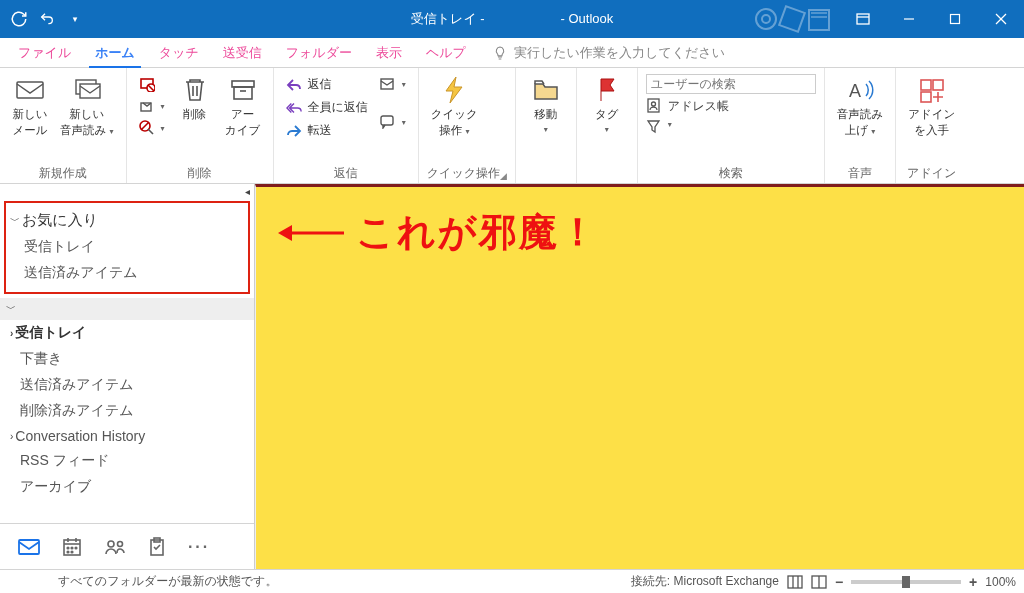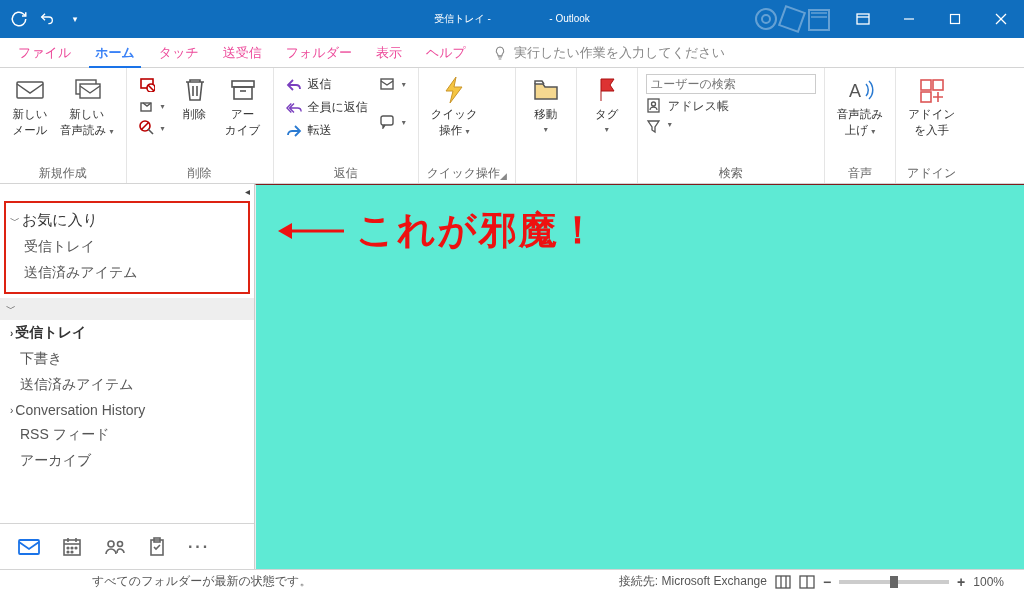--- a/index.html
+++ b/index.html
@@ -1,20 +1,20 @@
 <!DOCTYPE html>
 <html><head>
 <meta charset="utf-8">
 <style>
 * { box-sizing: border-box; margin: 0; padding: 0; font-family: "Yu Gothic UI", "Meiryo", sans-serif; }
 html, body { width: 1024px; height: 593px; overflow: hidden; background: #fff; }
 .titlebar { height: 38px; background: #106ebe; display: flex; align-items: center; color: #fff; font-size: 12px; position: relative; }
 .tb-left { display: flex; align-items: center; gap: 10px; padding-left: 10px; }
 .tb-icon { width: 18px; height: 18px; display: flex; align-items: center; justify-content: center; }
-.tb-title { position: absolute; left: 50%; transform: translateX(-50%); font-size: 10px; }
+.tb-title { position: absolute; left: 50%; transform: translateX(-50%); font-size: 13px; }
 .tb-right { margin-left: auto; display: flex; align-items: center; }
 .tb-deco { display: flex; gap: 2px; margin-right: 6px; }
 .tb-deco svg { opacity: .35; }
 .tb-winbtn { width: 46px; height: 38px; display: flex; align-items: center; justify-content: center; }
 
 .menubar { height: 30px; display: flex; align-items: stretch; border-bottom: 1px solid #d4d4d4; font-size: 13px; padding-left: 6px; }
 .menu-tab { padding: 0 12px; display: flex; align-items: center; color: #ec4899; }
 .menu-tab.active { color: #3b82f6; font-weight: 600; position: relative; }
 .menu-tab.active::after { content:""; position:absolute; left:6px; right:6px; bottom:-1px; height:2px; background:#1a73e8; }
 .menu-tell { display:flex; align-items:center; gap:6px; color:#888; padding-left:14px; font-size:13px; }
@@ -46,27 +46,27 @@
 .fav-item { font-size:14px; color:#555; padding:4px 0 4px 16px; }
 .acct-row { padding:4px 6px; color:#333; font-size:14px; display:flex; align-items:center; gap:2px; }
 .acct-row .caret { font-size:10px; color:#444; width:10px; display:inline-block; }
 .mailbox-row { font-size:14px; color:#555; padding:4px 0 4px 20px; display:flex; align-items:center; }
 .mailbox-row.bold { font-weight:700; color:#333; padding-left:10px; }
 .mailbox-row .caret { font-size:10px; margin-right:2px; color:#444; }
 .nav-bottom { height:46px; border-top:1px solid #d4d4d4; display:flex; align-items:center; gap:22px; padding-left:18px; }
 .nav-bottom .nb { color:#666; }
 .nav-bottom .nb.active { color:#1a73e8; }
 
-.content-pane { flex:1; position:relative; background:#5eead4; border-left:1px solid #eee; border-top:1px solid #7f1d1d;}
+.content-pane { flex:1; position:relative; background:#fde047; border-left:1px solid #eee; border-top:3px solid #7f1d1d;}
 .annotation { position:absolute; top:20px; left:20px; display:flex; align-items:center; color:#e11; font-weight:800; font-size:38px; letter-spacing:2px; }
 .annotation .arrow { margin-right:10px; display:flex; align-items:center; }
 
 .statusbar { height:24px; border-top:1px solid #d4d4d4; display:flex; align-items:center; font-size:12px; color:#555; }
-.status-left { padding-left:92px; }
-.status-right { margin-left:auto; display:flex; align-items:center; gap:8px; padding-right:20px; }
+.status-left { padding-left:58px; }
+.status-right { margin-left:auto; display:flex; align-items:center; gap:8px; padding-right:8px; }
 .zoom-track { width:110px; height:4px; background:#ccc; position:relative; }
 .zoom-thumb { position:absolute; top:-4px; left:50%; width:8px; height:12px; background:#666; transform:translateX(-50%); }
 
 svg { display:block; }
 </style>
 </head>
 <body>
 
 <div class="titlebar">
   <div class="tb-left">
@@ -402,20 +402,21 @@
       </div>
       <div class="acct-row" style="background:#eee;">
           <span class="caret">﹀</span>
         </div>
       <div class="mailbox-row bold">
           <span class="caret">›</span>
           <span>受信トレイ</span>
         </div>
       <div class="mailbox-row">下書き</div>
       <div class="mailbox-row">送信済みアイテム</div>
+      <div class="mailbox-row">削除済みアイテム</div>
       <div class="mailbox-row" style="padding-left:10px;">
           <span class="caret">›</span>
           <span>Conversation History</span>
         </div>
       <div class="mailbox-row">RSS フィード</div>
       <div class="mailbox-row">アーカイブ</div>
     </div>
     <div class="nav-bottom">
       <span class="nb active">
           <svg width="22" height="18" viewBox="0 0 22 18" fill="none" stroke="#1a73e8" stroke-width="1.8">

